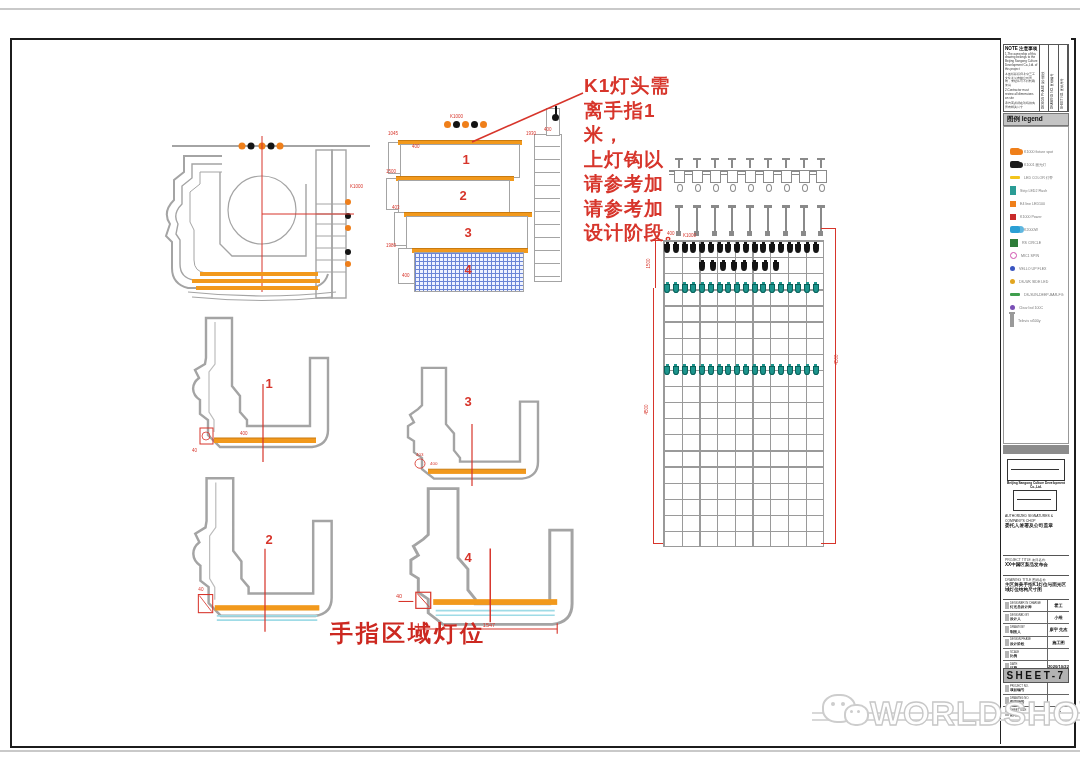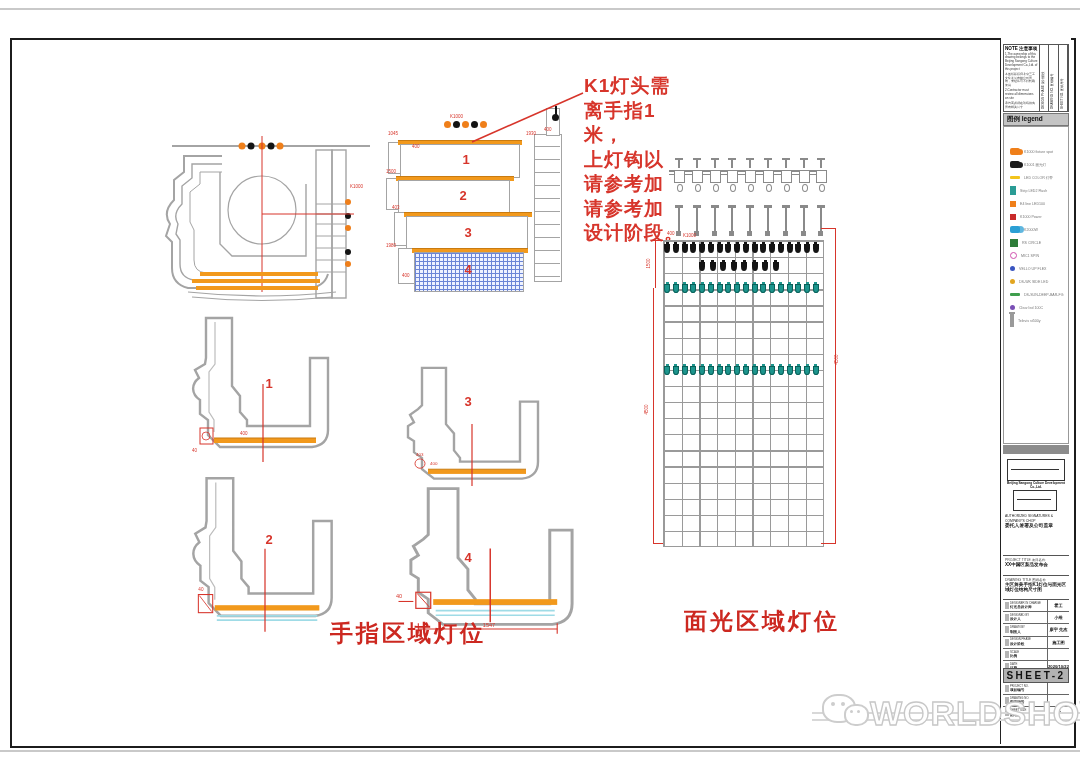--- a/index.html
+++ b/index.html
@@ -455,21 +455,20 @@
         <line x1="18" y1="121" x2="18" y2="130"></line>
         <line x1="130" y1="121" x2="130" y2="130"></line>
       <line x1="2" y1="102" x2="14" y2="102"></line>
     </g>
     <text class="gray-t" x="70" y="124">1547</text>
     <text class="gray-t" x="0" y="99">40</text>
   </svg>
   <div class="num" style="left:459px;top:550px">4</div>
 
   <div class="area-label" style="left:330px;top:618px">手指区域灯位</div>
-  <div class="area-label" style="left:684px;top:606px">面光区域灯位</div>
 
   <div id="titleblock">
     <div class="tb tb-note">
       <div class="note-main">
         <div class="note-title">NOTE 注意事项</div>
         <div id="note-paragraphs">
             <div class="note-p">1.The ownership of this drawing belongs to the Beijing Sangong Culture Development Co.,Ltd. of this project</div>
             <div class="note-p">本图纸版权归北京三工文化发展有限公司所有，未经许可不得转载使用</div>
             <div class="note-p">2.Contractor must review all dimensions on site</div>
             <div class="note-p">承包商必须在现场核实所有相关尺寸</div>
@@ -608,21 +607,21 @@
         </div>
         <div class="trow">
           <span class="chip"></span>
           <span class="tl">
             <span class="en">DATE</span>
             <span class="zh">日期</span>
           </span>
           <span class="tv">2020/10/22</span>
         </div>
       </div>
-    <div class="tb tb-sheet">SHEET-2</div>
+    <div class="tb tb-sheet">SHEET-7</div>
     <div class="tb tb-bottom" id="bottom-table">
         <div class="trow">
           <span class="chip"></span>
           <span class="tl">
             <span class="en">PROJECT NO.</span>
             <span class="zh">项目编号</span>
           </span>
           <span class="tv"></span>
         </div>
         <div class="trow">

